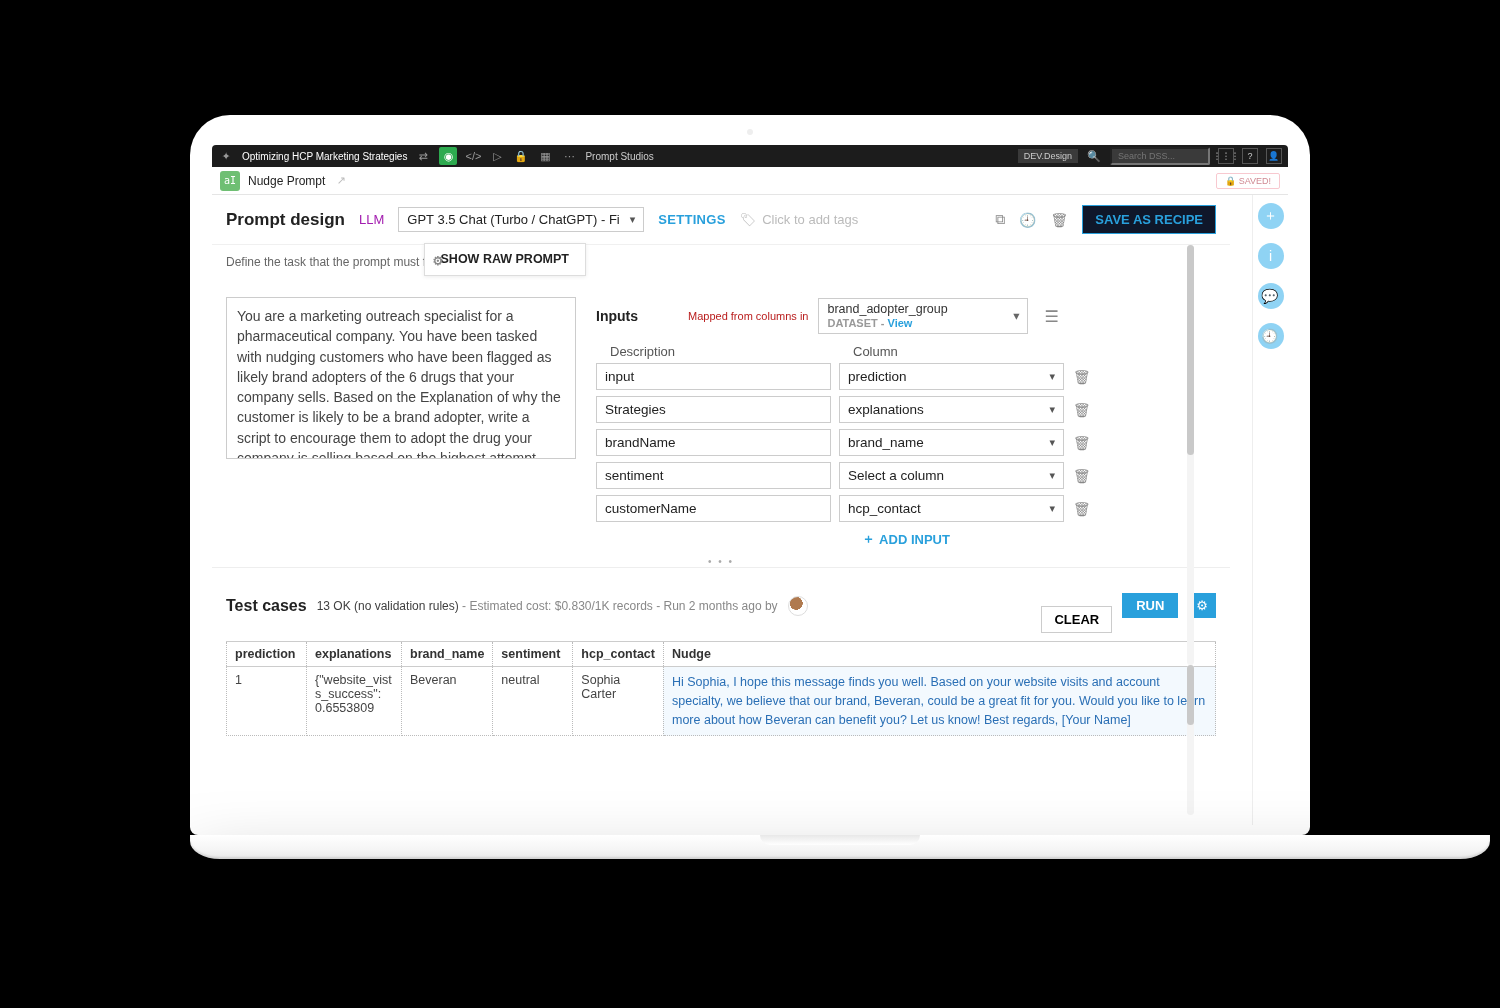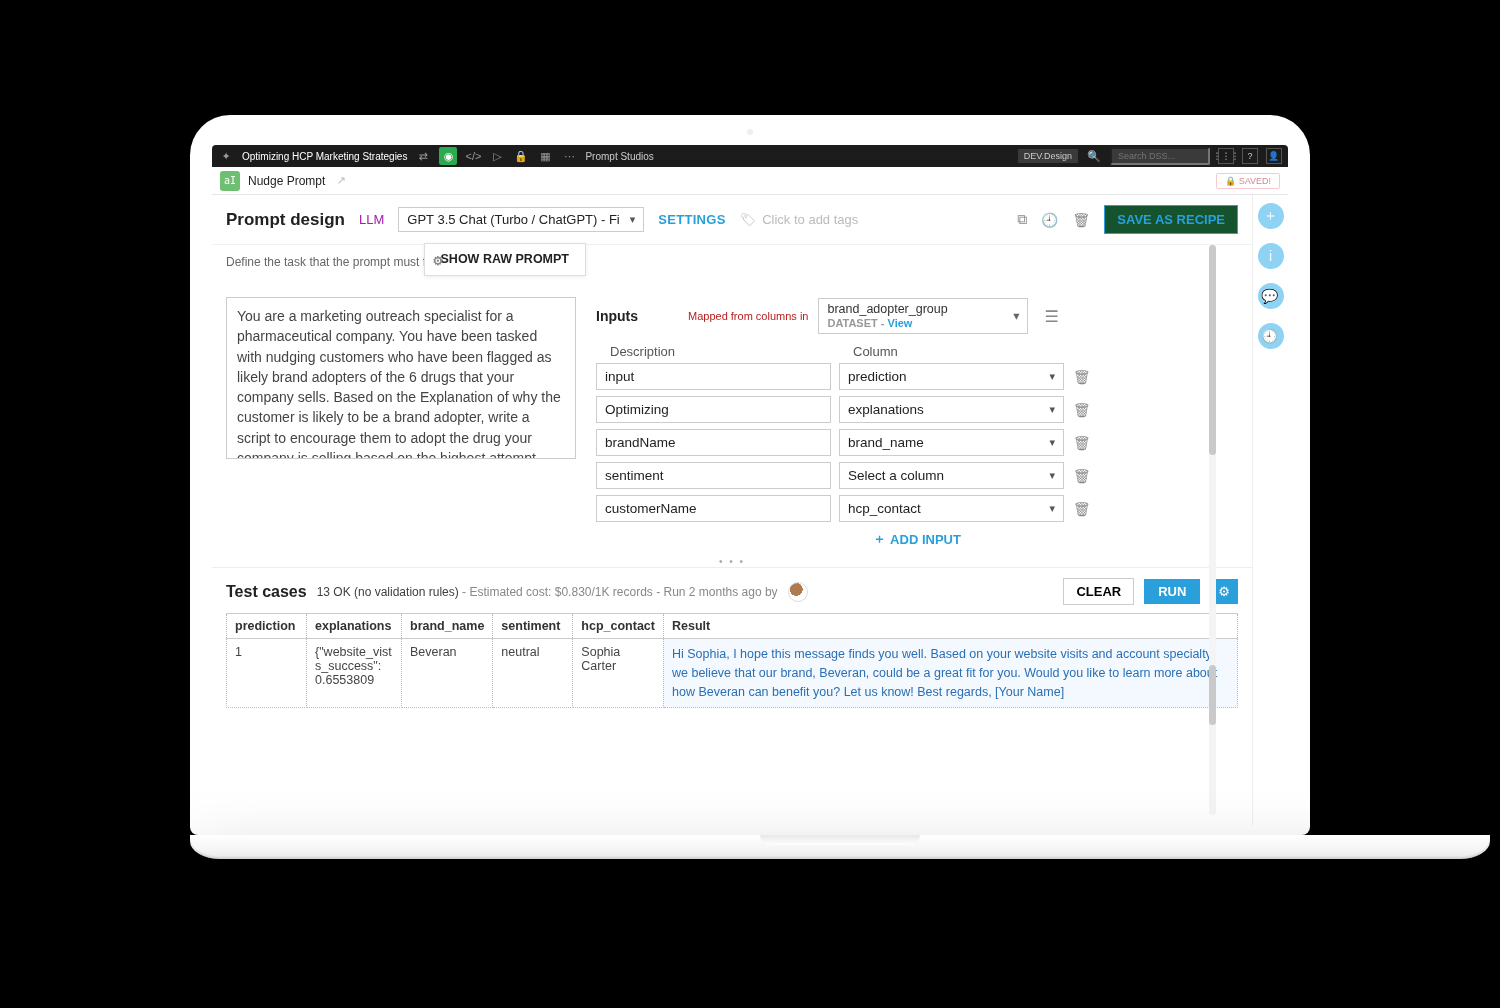--- a/index.html
+++ b/index.html
@@ -74,36 +74,36 @@
     height:28px;background:#fff;border-bottom:1px solid #e5e5e5;
     display:flex;align-items:center;padding:0 8px;gap:8px;font-size:12px;
   }
   .subbar .recipe-ic{
     width:20px;height:20px;background:#6fbf73;color:#fff;border-radius:3px;
     display:flex;align-items:center;justify-content:center;font-size:10px;font-family:monospace;
   }
   .saved{margin-left:auto;border:1px solid #f8c9d0;color:#d08a93;font-size:9px;padding:2px 8px;border-radius:2px;}
 
   
-  .content{display:flex;height:calc(100% - 50px);}
+  .content{display:flex;height:calc(100% - 50px);gap:22px;}
   .main{flex:1;overflow:hidden;display:flex;flex-direction:column;position:relative;}
   .rail{width:36px;border-left:1px solid #eee;display:flex;flex-direction:column;align-items:center;gap:14px;padding-top:8px;}
   .rail .circ{width:26px;height:26px;border-radius:50%;display:flex;align-items:center;justify-content:center;color:#fff;font-size:14px;}
 
   
   .header-row{
     display:flex;align-items:center;gap:14px;padding:10px 14px;border-bottom:1px solid #f0f0f0;
   }
   .header-row h2{font-size:17px;font-weight:700;}
   .llm-label{font-size:13px;color:#a21caf;}
   .llm-select{border:1px solid #ccc;padding:4px 8px;font-size:13px;min-width:230px;display:flex;align-items:center;justify-content:space-between;gap:6px;background:#fff;}
   .settings-link{color:#29a0dc;font-weight:700;font-size:13px;letter-spacing:.3px;}
   .tag-area{color:#bbb;font-size:13px;display:flex;align-items:center;gap:6px;}
   .hicon{color:#888;font-size:14px;}
-  .save-recipe{border:1.5px solid #29a0dc;color:#29a0dc;font-weight:700;font-size:13px;padding:6px 12px;background:#14532d;}
+  .save-recipe{border:1.5px solid #29a0dc;color:#29a0dc;font-weight:700;font-size:13px;padding:6px 12px;background:#0f172a;}
 
   
   .design{display:flex;gap:20px;padding:10px 14px 8px 14px;}
   .left-col{width:350px;position:relative;}
   .define{font-size:12px;color:#666;margin-bottom:6px;display:block;}
   .show-raw{position:absolute; right:-10px; top:-12px; background:#fff;border:1px solid #ddd;padding:8px 16px;font-weight:700;font-size:12.5px;text-align:center;line-height:1.2;box-shadow:0 1px 4px rgba(0,0,0,.08);}
   .show-raw .cog{position:absolute;left:8px;top:10px;color:#888;font-size:12px;}
   .prompt-box{border:1px solid #ccc;padding:8px 10px;font-size:14px;color:#444;line-height:1.45;height:162px;overflow:hidden;margin-top:28px;}
 
   .right-col{flex:1;}
@@ -129,21 +129,21 @@
 
   .dots{color:#aaa;font-size:10px;text-align:center;letter-spacing:2px;}
 
   
   .tc-head{display:flex;align-items:center;gap:10px;padding:10px 14px 8px;border-top:1px solid #eee;}
   .tc-head h3{font-size:16px;font-weight:700;}
   .tc-meta{font-size:12px;color:#888;}
   .tc-meta .ok{color:#404040;}
   .avatar{width:20px;height:20px;border-radius:50%;background:radial-gradient(circle at 40% 35%, #b07a4f 0 40%, #fff 41%);display:inline-block;vertical-align:middle;border:1px solid #ddd;}
   .tc-head .sp{flex:1;}
-  .btn-clear{border:1px solid #ccc;background:#fff;padding:5px 12px;font-weight:700;font-size:13px;}
+  .btn-clear{border:1px solid #ccc;background:#fff;padding:5px 12px;font-weight:700;font-size:13px;margin-top:28px;}
   .btn-run{background:#29a0dc;color:#fff;border:none;padding:5px 14px;font-weight:700;font-size:13px;}
   .btn-gear{background:#29a0dc;color:#fff;border:none;padding:5px 8px;font-size:13px;}
 
   .table{margin:0 14px;border-collapse:collapse;width:calc(100% - 28px);font-size:12.5px;}
   .table th{border:1px dotted #bbb;border-top:1px solid #ccc;border-bottom:1px solid #ccc;padding:5px 8px;text-align:left;font-weight:700;color:#333;background:#fff;}
   .table td{border:1px dotted #bbb;padding:6px 8px;vertical-align:top;color:#444;}
   .table td.result{color:#2a6fb5;background:#f3f9fe;line-height:1.5;}
   .table .colw1{width:80px;}
   .table .colw2{width:95px;}
   .table .colw3{width:90px;}
@@ -243,21 +243,21 @@
               </div>
 
               <div class="input-row">
                 <div class="txt">input</div>
                 <div class="sel caret-dn">
                     <span>prediction</span>
                   </div>
                 <span class="trash">🗑</span>
               </div>
               <div class="input-row">
-                <div class="txt">Optimizing</div>
+                <div class="txt">Strategies</div>
                 <div class="sel caret-dn">
                     <span>explanations</span>
                   </div>
                 <span class="trash">🗑</span>
               </div>
               <div class="input-row">
                 <div class="txt">brandName</div>
                 <div class="sel caret-dn">
                     <span>brand_name</span>
                   </div>
@@ -302,21 +302,21 @@
           </div>
 
           <table class="table">
             <thead>
               <tr>
                 <th class="colw1">prediction</th>
                 <th class="colw2">explanations</th>
                 <th class="colw3">brand_name</th>
                 <th class="colw4">sentiment</th>
                 <th class="colw5">hcp_contact</th>
-                <th>Result</th>
+                <th>Nudge</th>
               </tr>
             </thead>
             <tbody>
               <tr>
                 <td>1</td>
                 <td style="word-break:break-all;">{"website_vists_success": 0.6553809</td>
                 <td>Beveran</td>
                 <td>neutral</td>
                 <td>Sophia Carter</td>
                 <td class="result">Hi Sophia, I hope this message finds you well. Based on your website visits and account specialty, we believe that our brand, Beveran, could be a great fit for you. Would you like to learn more about how Beveran can benefit you? Let us know! Best regards, [Your Name]</td>

